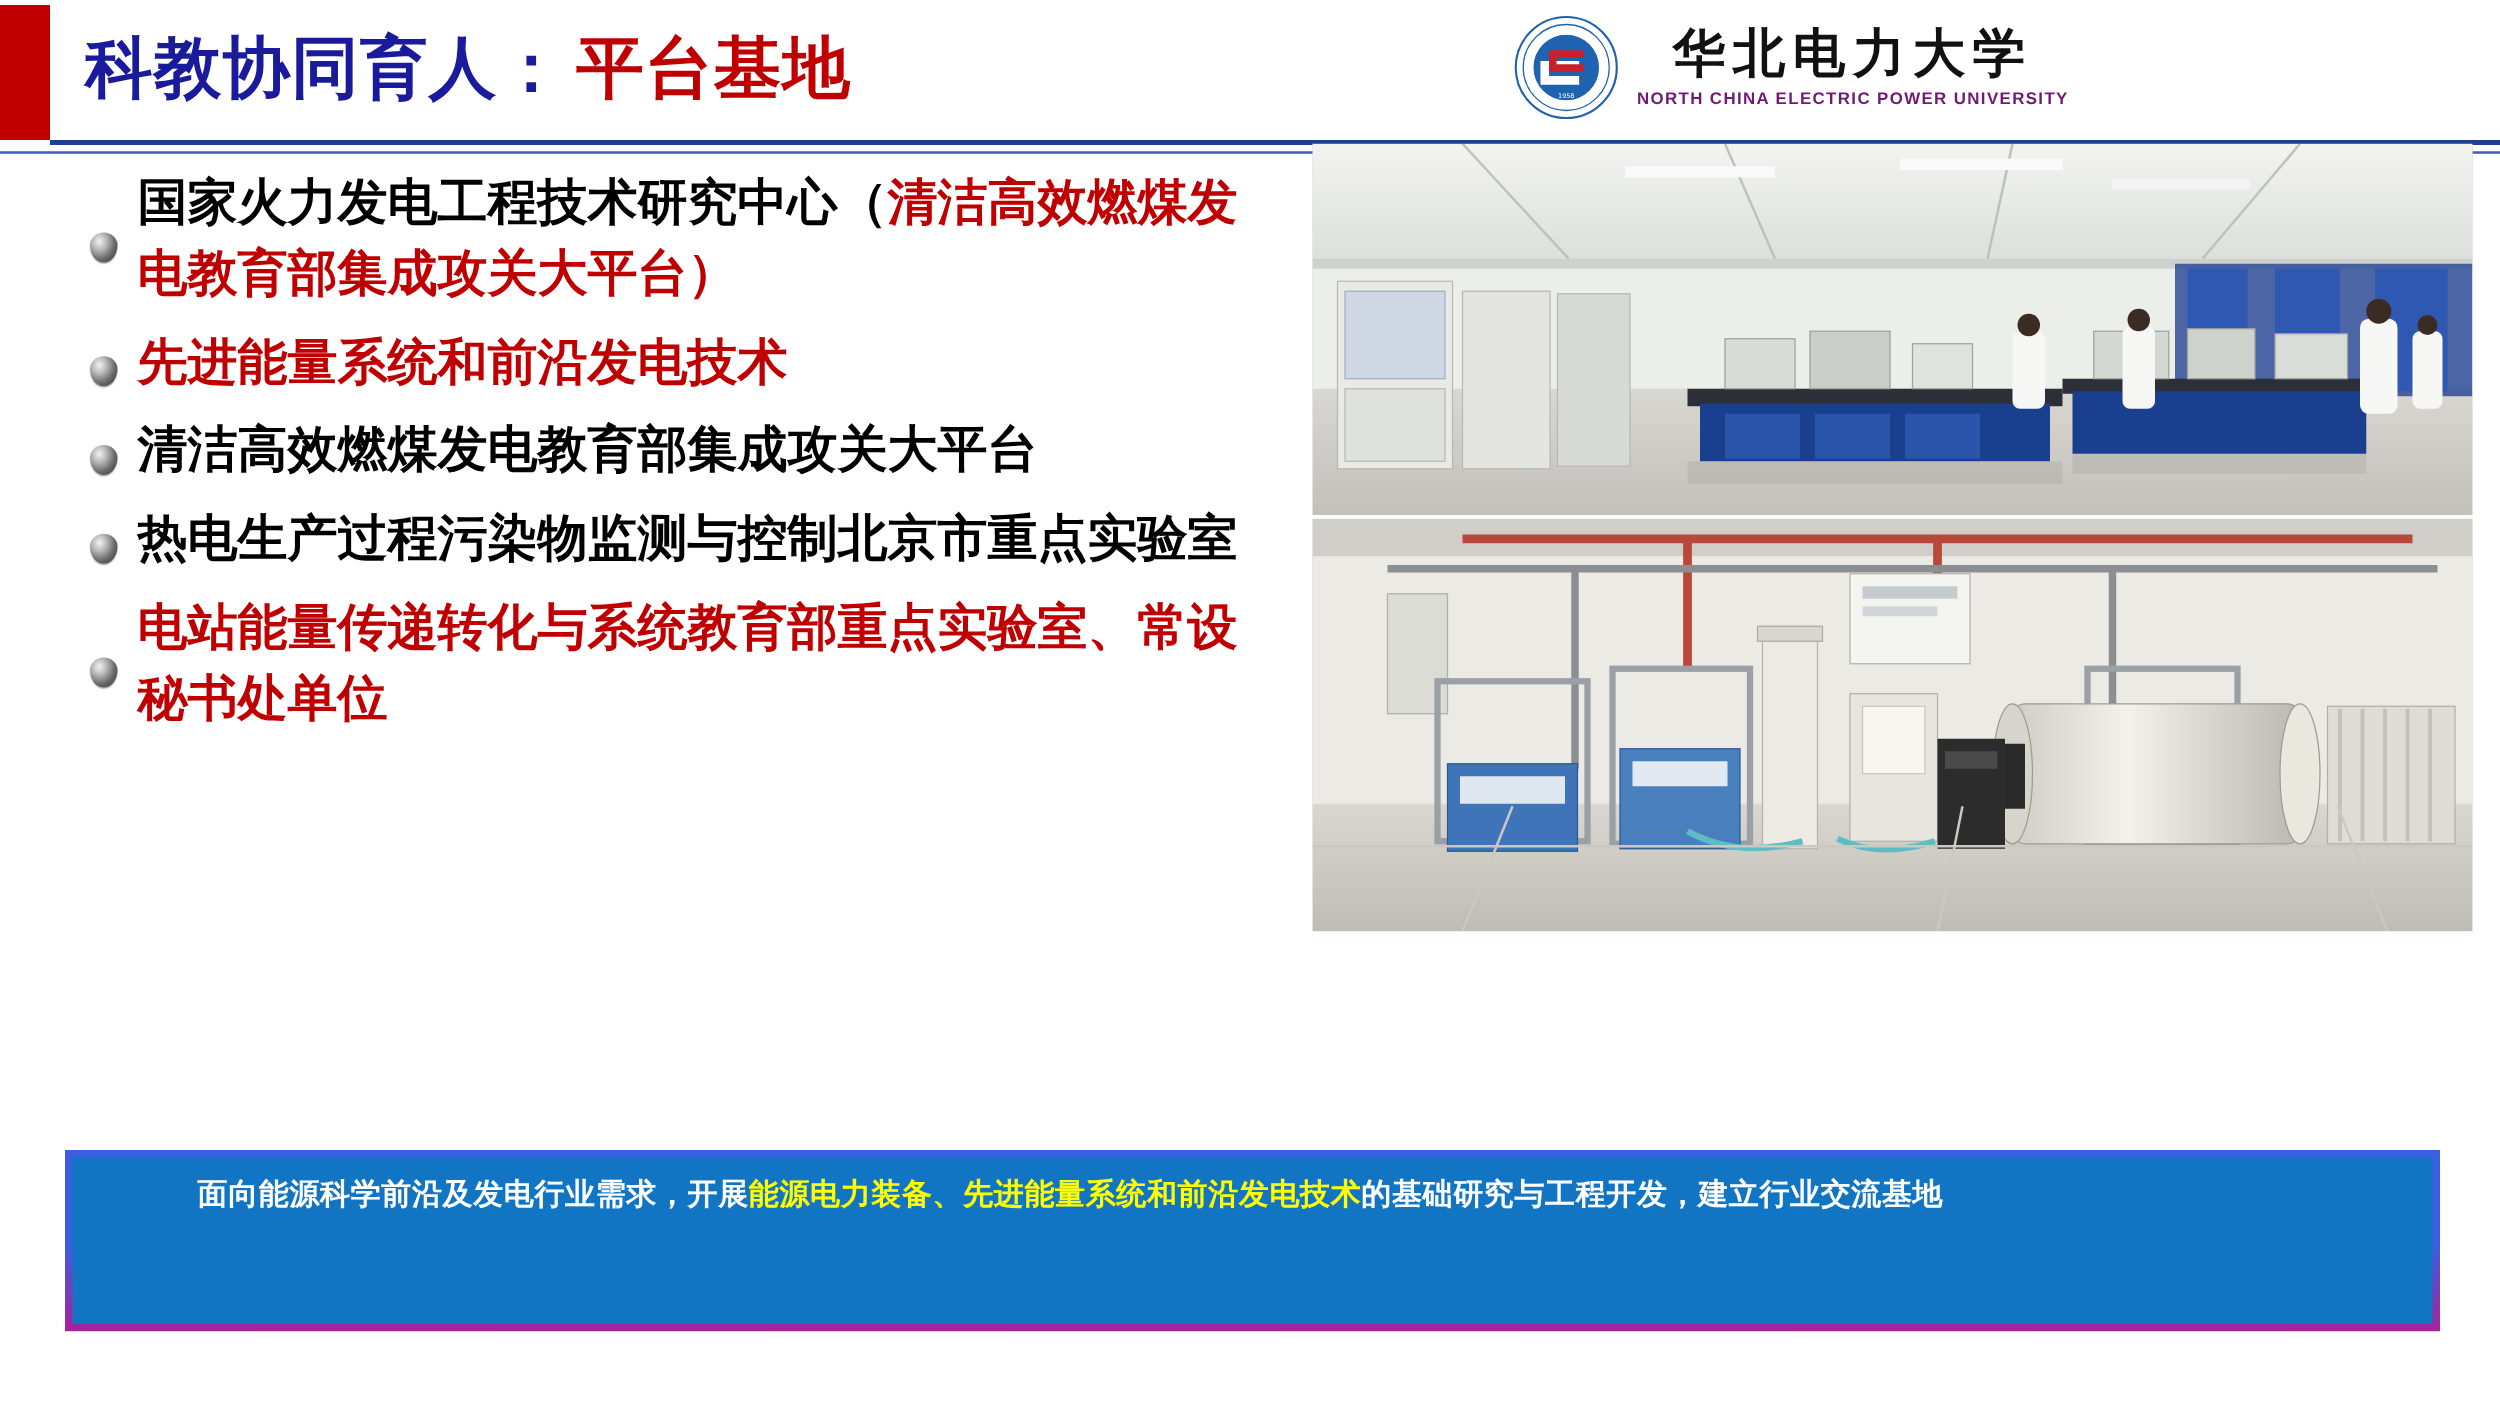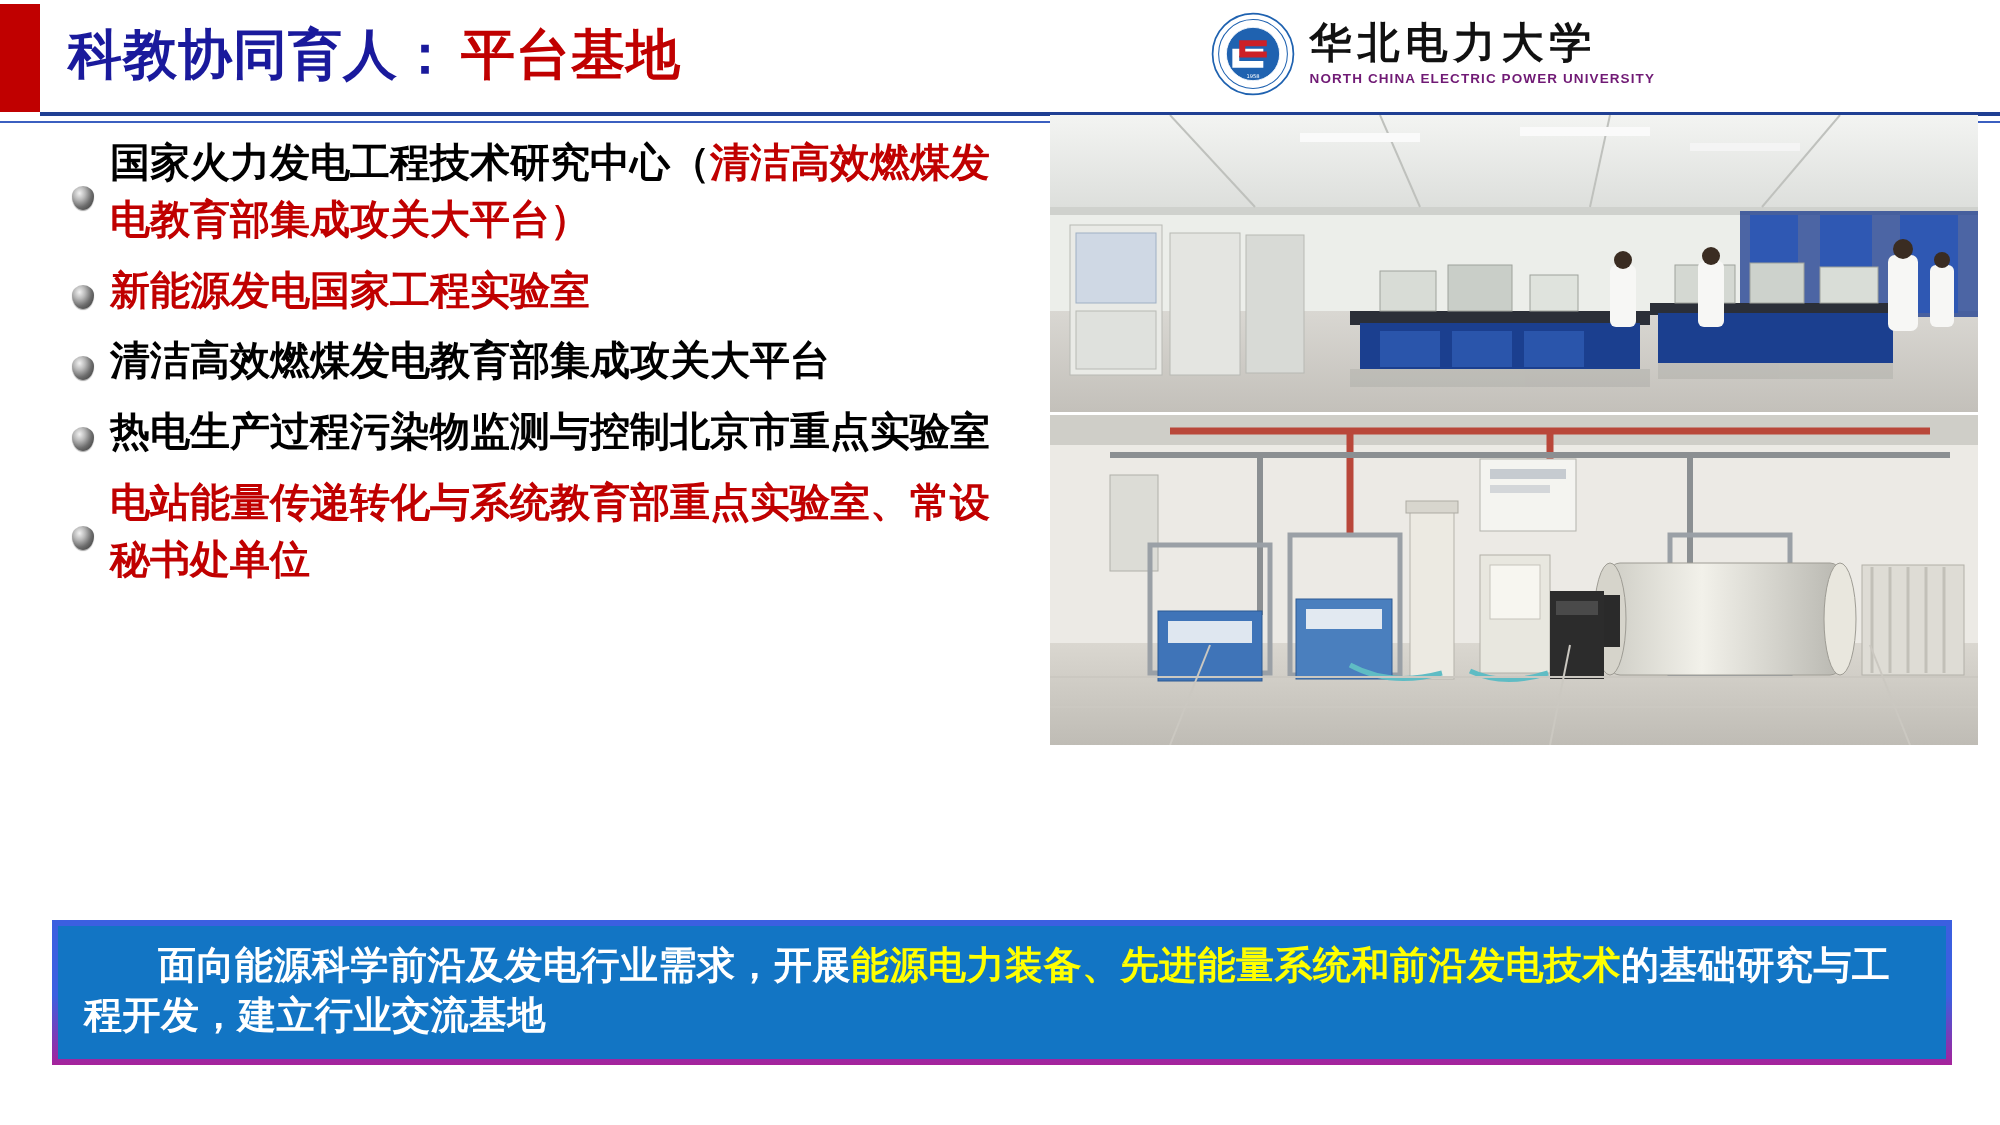--- a/index.html
+++ b/index.html
@@ -17,21 +17,21 @@
     position:absolute;left:68px;top:12px;height:86px;
     display:flex;align-items:center;white-space:nowrap;
     font-size:54px;font-weight:bold;letter-spacing:1px;
   }
   .title .t-blue{color:#1a1a9c;}
   .title .t-red{color:#c00000;margin-left:8px;}
 
   
   .logo{position:absolute;right:18px;top:8px;height:92px;display:flex;align-items:center;gap:14px;}
   .logo-mark{width:86px;height:86px;position:relative;flex:0 0 auto;}
-  .logo-text{display:flex;flex-direction:column;align-items:flex-start;line-height:1;}
+  .logo-text{display:flex;flex-direction:column;align-items:center;line-height:1;}
   .logo-cn{font-size:42px;font-weight:bold;color:#111;letter-spacing:6px;font-family:"DejaVu Serif",serif;}
   .logo-en{font-size:13.5px;font-weight:bold;color:#701a75;letter-spacing:1.1px;margin-top:8px;}
 
   
   .bullets{position:absolute;left:72px;top:134px;width:940px;}
   .bullet{display:flex;align-items:center;margin-bottom:14px;}
   .bullet-dot{
     flex:0 0 auto;width:22px;height:24px;margin:14px 16px 0 0;
     border-radius:50% 50% 50% 50%/42% 42% 58% 58%;
     background:radial-gradient(ellipse at 34% 30%, #f2f2f2 0%, #b9b9b9 28%, #6e6e6e 58%, #2b2b2b 100%);
@@ -53,21 +53,21 @@
   .banner-outer{
     position:absolute;left:52px;top:920px;width:1900px;height:145px;
     background:linear-gradient(180deg,#3b5fe0 0%,#3b5fe0 52%,#a6229b 100%);
     padding:6px;box-sizing:border-box;
   }
   .banner-inner{
     width:100%;height:100%;background:#1275c4;box-sizing:border-box;
     padding:14px 26px 10px 26px;
   }
   .banner-text{
-    font-size:38px;font-weight:bold;line-height:1.32;color:#ffffff;
+    font-size:24px;font-weight:bold;line-height:1.32;color:#ffffff;
     text-indent:74px;letter-spacing:.5px;
   }
   .banner-text .yellow{color:#ffff00;}
   .banner-text .white{color:#ffffff;}
 </style>
 </head>
 <body>
 
 <div class="header">
   <div class="hdr-redbar"></div>
@@ -103,21 +103,21 @@
   <div class="bullet">
     <span class="bullet-dot"></span>
     <span class="bullet-text">
       <span class="black">国家火力发电工程技术研究中心（</span><span class="red">清洁高效燃煤发电教育部集成攻关大平台）</span>
     </span>
   </div>
 
   <div class="bullet">
     <span class="bullet-dot"></span>
     <span class="bullet-text">
-      <span class="red">新能源发电国家工程实验室</span>
+      <span class="red">先进能量系统和前沿发电技术</span>
     </span>
   </div>
 
 
   <div class="bullet">
     <span class="bullet-dot"></span>
     <span class="bullet-text">
       <span class="black">清洁高效燃煤发电教育部集成攻关大平台</span>
     </span>
   </div>

